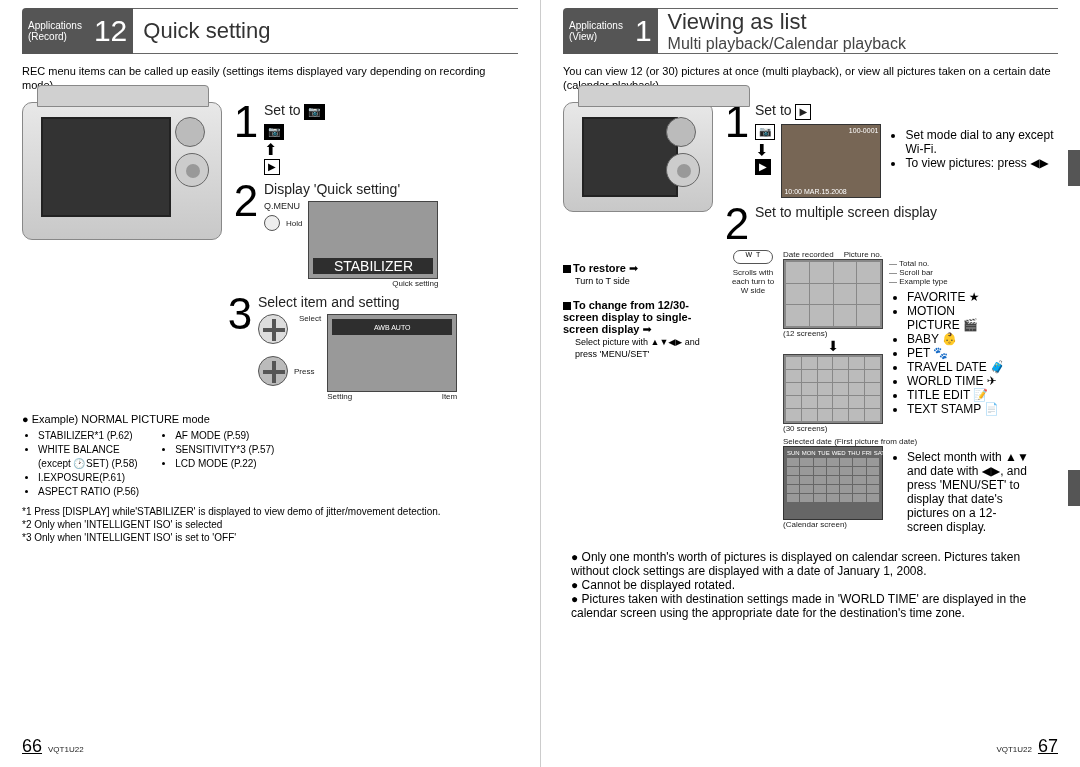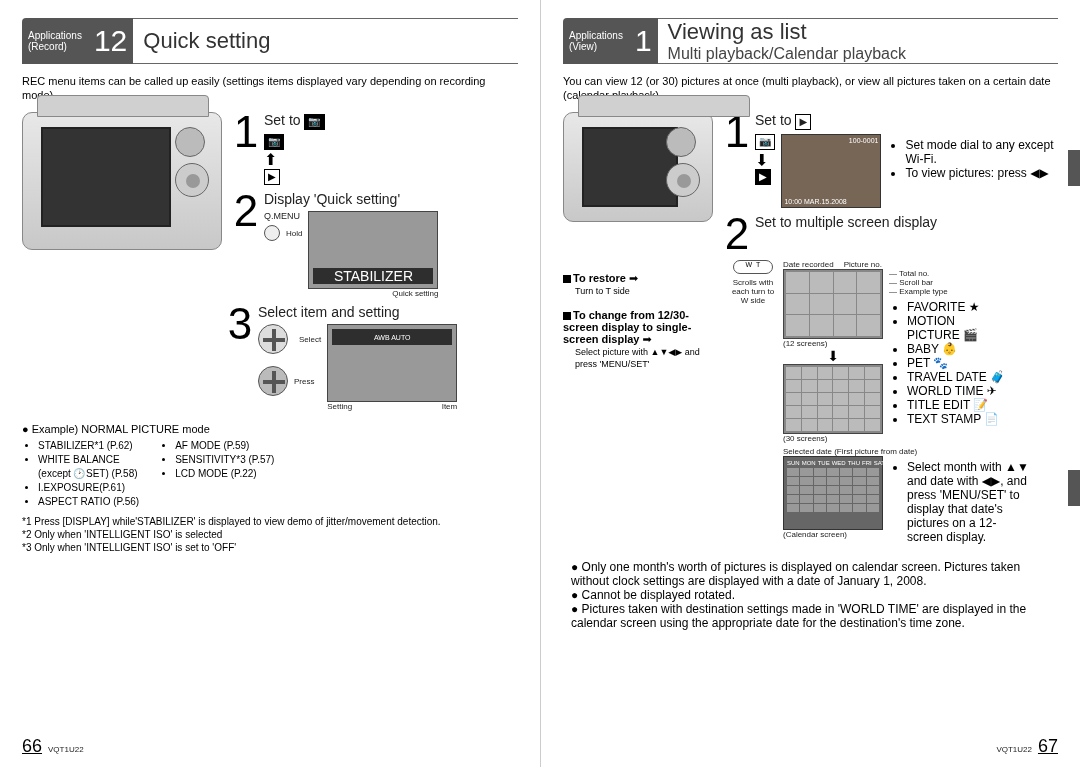--- a/index.html
+++ b/index.html
@@ -1,18 +1,18 @@
 <!DOCTYPE html>
 <html><head>
 <meta charset="utf-8">
 <style>
   * { box-sizing: border-box; margin: 0; padding: 0; }
   body { font-family: Arial, Helvetica, sans-serif; font-size: 11px; color: #000; background: #fff; width: 1080px; height: 767px; position: relative; }
   .spread { display: flex; width: 1080px; height: 767px; }
-  .page { width: 540px; height: 767px; padding: 18px 22px 12px 22px; position: relative; }
+  .page { width: 540px; height: 767px; padding: 8px 22px 12px 22px; position: relative; }
   .page-right { border-left: 1px solid #ccc; }
   .header-bar { display: flex; align-items: stretch; height: 46px; margin-bottom: 10px; }
   .hdr-tab { background: #555; color: #fff; display: flex; flex-direction: column; justify-content: center; padding: 0 6px; font-size: 10px; line-height: 11px; border-top-left-radius: 4px; }
   .hdr-num { background: #555; color: #fff; font-size: 30px; font-weight: 300; display: flex; align-items: center; padding: 0 6px; }
   .hdr-title { flex: 1; border-top: 1px solid #666; border-bottom: 1px solid #666; display: flex; flex-direction: column; justify-content: center; padding: 0 10px; }
   .hdr-title .main { font-size: 22px; font-weight: 300; color: #333; }
   .hdr-title .sub { font-size: 16px; color: #444; }
   .intro { font-size: 11px; line-height: 14px; margin-bottom: 10px; }
   .step-row { display: flex; align-items: flex-start; margin-bottom: 6px; }
   .big-num { font-size: 44px; font-weight: 300; color: #000; width: 36px; line-height: 40px; text-align: center; flex-shrink: 0; }
@@ -131,21 +131,21 @@
         </div>
       </div>
     </div>
 
     <div class="step-row" style="margin-left:200px;">
       <div class="big-num">3</div>
       <div>
         <div class="step-title">Select item and setting</div>
         <div class="flex gap6">
           <div>
-            <div class="flex gap6" style="align-items:center;gap:11px;">
+            <div class="flex gap6" style="gap:11px;">
               <div class="joy"></div>
               <span class="tiny">Select</span>
             </div>
             <div class="flex gap6 mt6" style="align-items:center;">
               <div class="joy" style="background:#bbb;"></div>
               <span class="tiny">Press</span>
             </div>
           </div>
           <div>
             <div class="thumb">

